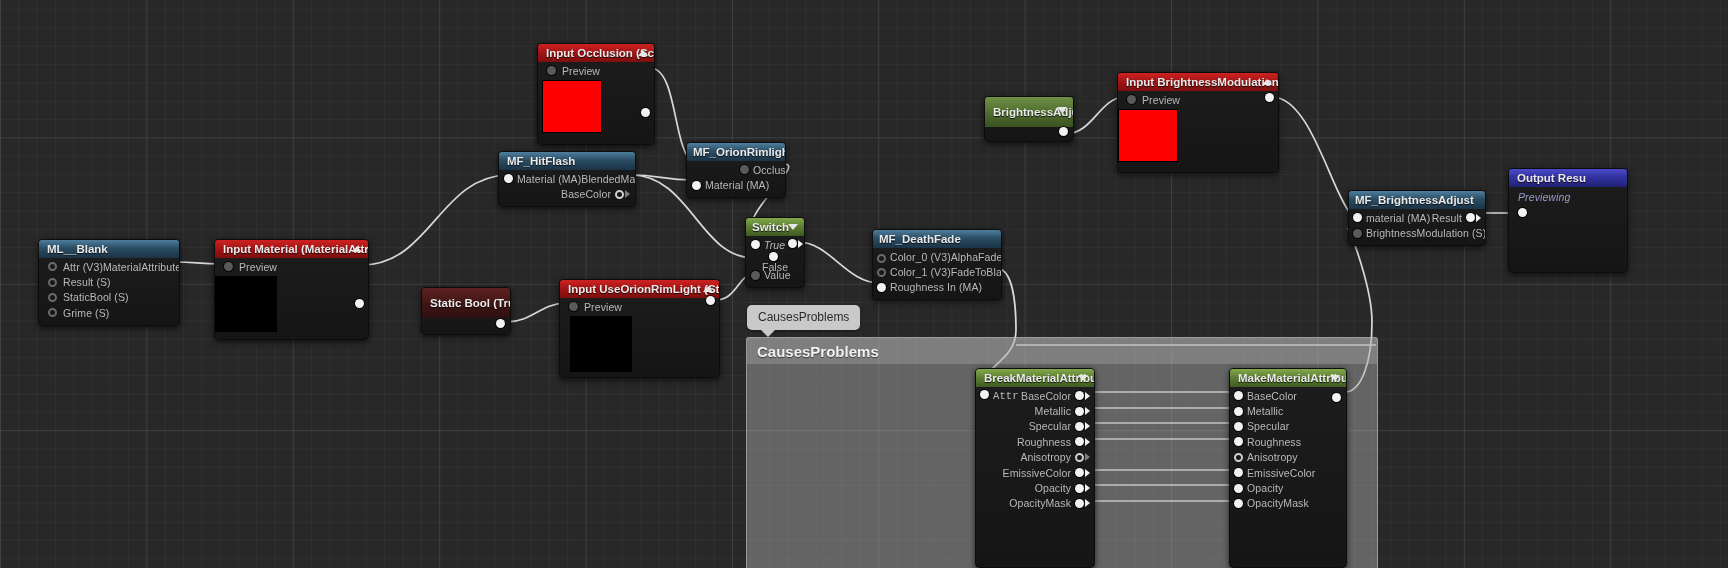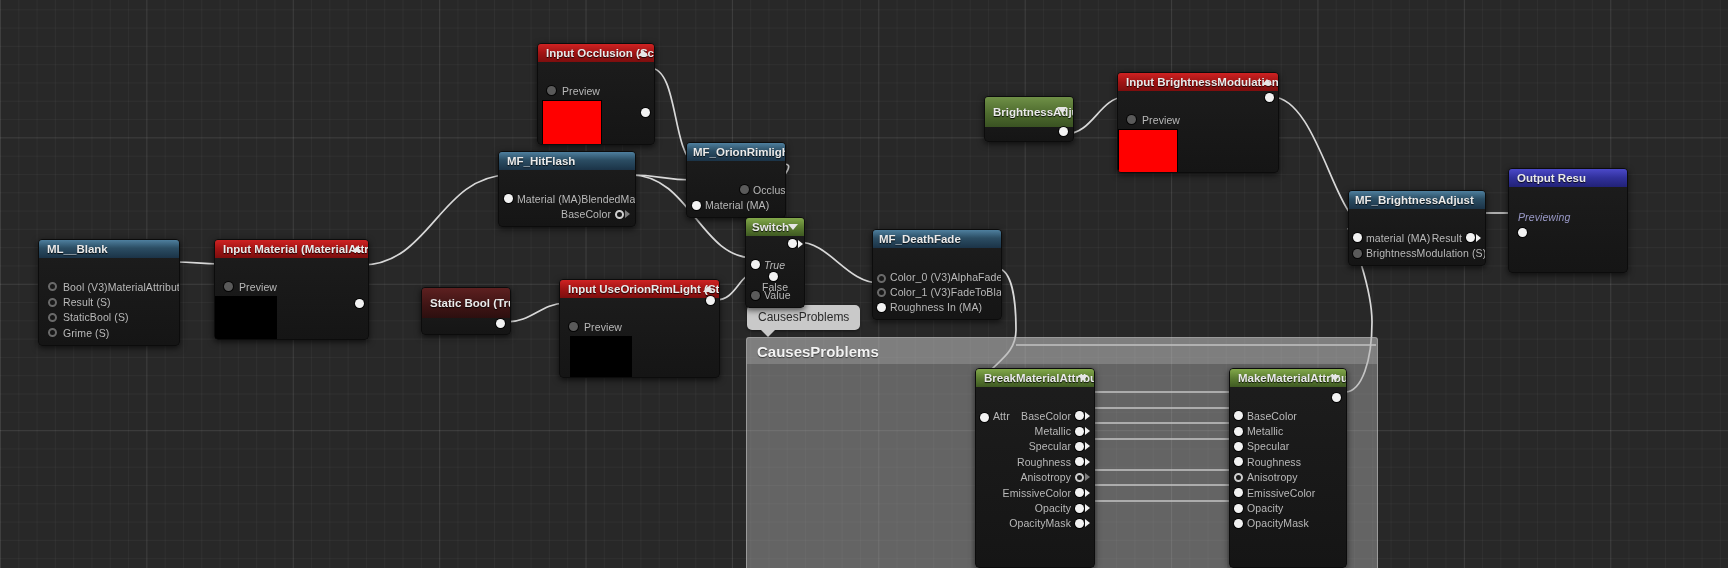--- a/index.html
+++ b/index.html
@@ -47,21 +47,21 @@
   .hdr-stack { display:block; padding-top:2px; height:auto; min-height:30px; }
   .hdr-stack .ttl { display:block; line-height:13px; }
 
   .hdr-blue   { background:linear-gradient(to bottom,#4e7f9e 0%,#2b4d63 45%,#1b3347 100%); }
   .hdr-red    { background:linear-gradient(to bottom,#cf2222 0%,#a01414 50%,#7d0e0e 100%); }
   .hdr-darkred{ background:linear-gradient(to bottom,#5d2020 0%,#3e1414 60%,#2c0f0f 100%); }
   .hdr-green  { background:linear-gradient(to bottom,#82a84a 0%,#5c7d32 50%,#3f5a22 100%); }
   .hdr-green2 { background:linear-gradient(to bottom,#6f9047 0%,#4e6b2e 55%,#3a5222 100%); }
   .hdr-purple { background:linear-gradient(to bottom,#4b49c9 0%,#30309a 50%,#222277 100%); }
 
-  .body { position:relative; padding:21px 0 4px 0; }
+  .body { position:relative; padding:1px 0 4px 0; }
   .row {
     position:relative;
     display:flex; align-items:center;
     height:15.4px;
     padding:0 9px;
     white-space:nowrap;
   }
   .row .lbl { font-size:10.5px; color:#b9b9b9; letter-spacing:.1px; }
   .row.out { justify-content:flex-end; }
   .row.split { justify-content:space-between; }
@@ -183,21 +183,21 @@
   <div class="bubble" style="left:747px; top:305px;">CausesProblems</div>
 
   <div class="node" style="left:38px; top:239px; width:142px;">
     <div class="hdr hdr-blue">
       <span>ML__Blank</span>
     </div>
     <div class="body">
       <div class="row split">
         <span style="display:flex;align-items:center;">
           <span class="pin dimh pin-in"></span>
-          <span class="lbl">Bool (V3)</span>
+          <span class="lbl">Attr (V3)</span>
         </span>
         <span style="display:flex;align-items:center;">
           <span class="lbl">MaterialAttributes</span>
 
         </span>
       </div>
       <div class="row">
         <span class="pin dimh pin-in"></span>
         <span class="lbl">Result (S)</span>
       </div>
@@ -426,21 +426,21 @@
     </div>
   </div>
 
   <div class="node" style="left:975px; top:368px; width:120px; height:200px;">
     <div class="hdr hdr-green" style="padding:0 6px 0 8px;">
       <span>BreakMaterialAttributes</span>
       <span class="tri down"></span>
     </div>
     <div class="body">
       <div class="row split" style="padding:0 4px;">
-        <span style="display:flex;align-items:flex-end;">
+        <span style="display:flex;align-items:flex-start;font-family:Liberation Mono, monospace;">
           <span class="pin pin-in" style="margin-right:4px;"></span>
           <span class="lbl">Attr</span>
         </span>
         <span style="display:flex;align-items:center;">
           <span class="lbl">BaseColor</span>
           <span class="pin" style="margin-left:4px;"></span>
           <span class="arrow"></span>
         </span>
       </div>
       <div class="row out" style="padding:0 4px;">

